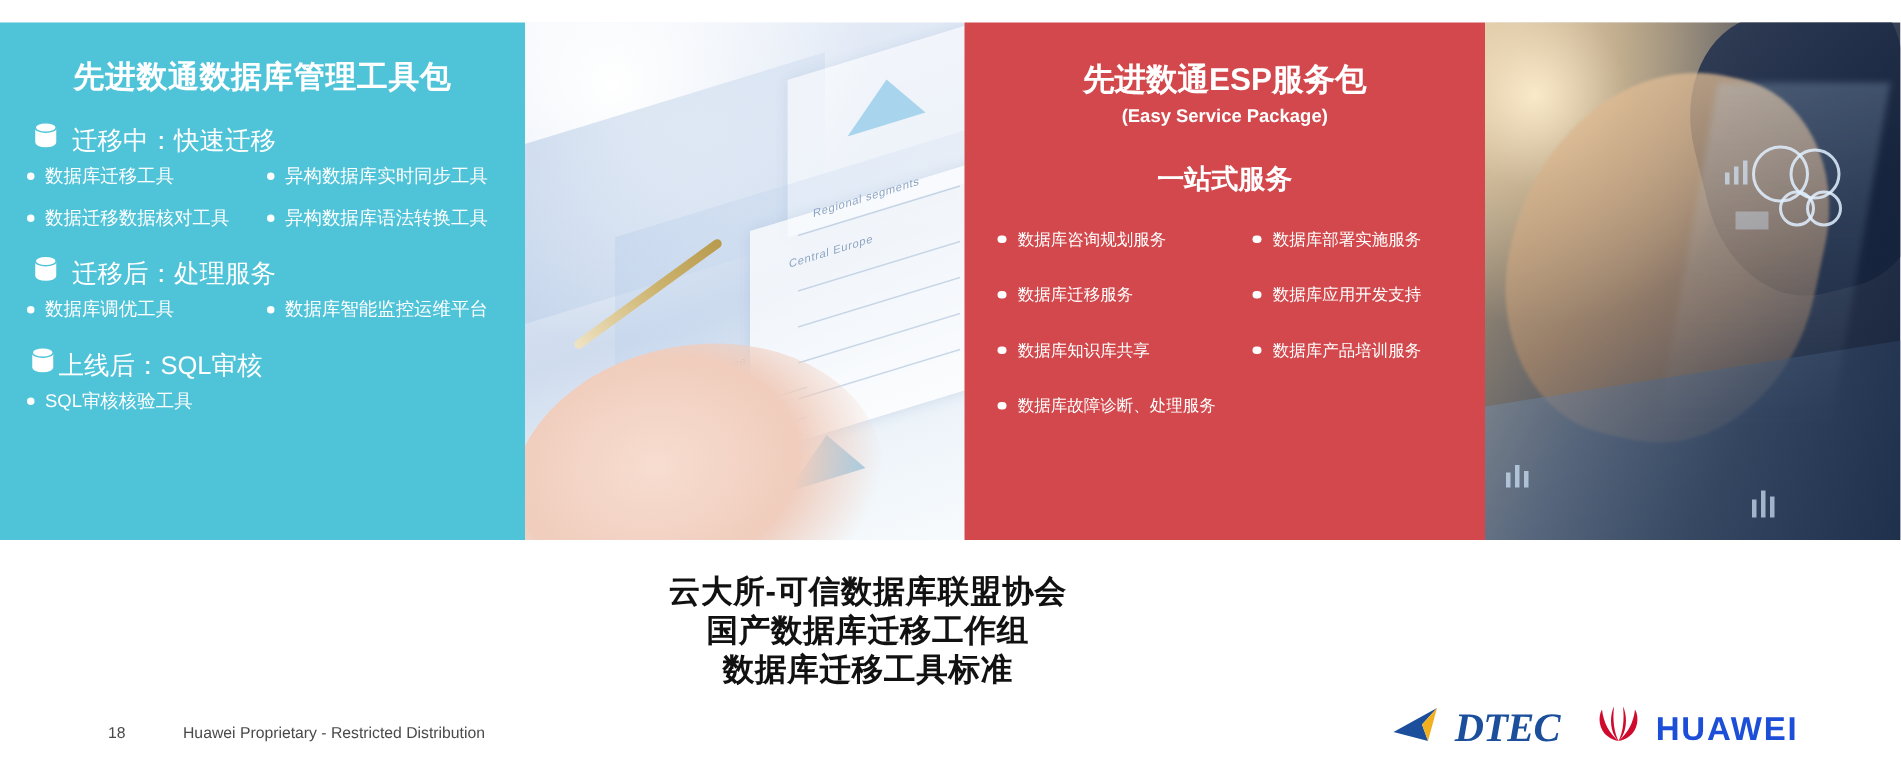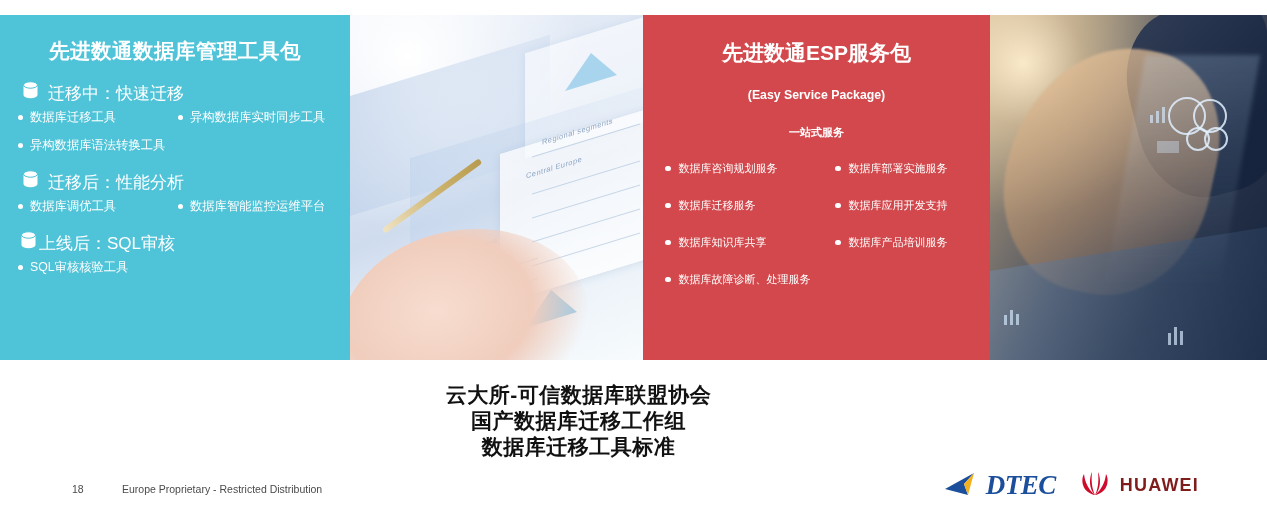--- a/index.html
+++ b/index.html
@@ -89,22 +89,22 @@
   }
 
   
   .panel-red {
     position: absolute; left: 643px; top: 0; width: 347px; height: 345px;
     background: #d2484c; color: #ffffff; padding: 14px 16px 0 16px;
   }
   .panel-title-red {
     font-size: 21px; font-weight: bold; text-align: center; margin-top: 10px;
   }
-  .panel-sub-red { font-size: 12.3px; font-weight: bold; text-align: center; margin-top: 21px; }
-  .panel-mid-red { font-size: 11px; font-weight: bold; text-align: center; margin-top: 23px; }
+  .panel-sub-red { font-size: 12.3px; font-weight: bold; text-align: center; margin-top: 3px; }
+  .panel-mid-red { font-size: 18px; font-weight: bold; text-align: center; margin-top: 23px; }
   .red-grid {
     display: grid; grid-template-columns: 170px 1fr; row-gap: 22px;
     margin-top: 21px; margin-left: 6px;
   }
   .ri { display: flex; align-items: center; gap: 8px; font-size: 11px; }
   .ri .dot { width: 5.5px; height: 5.5px; }
   .red-grid .span2 { grid-column: 1 / span 2; }
 
   
   .photo-right {
@@ -156,21 +156,21 @@
     position: absolute; left: 122px; top: 483px; font-size: 10.5px; color: #4a4a4a;
   }
   .logos { position: absolute; right: 68px; top: 470px; display: flex; align-items: center; gap: 22px; }
   .dtec { display: flex; align-items: center; gap: 0; }
   .dtec-word {
     font-family: "Liberation Serif", serif; font-style: italic; font-weight: bold;
     font-size: 27px; color: #1b4f9c; letter-spacing: -.5px;
   }
   .huawei { display: flex; align-items: center; gap: 8px; }
   .huawei-word {
-    font-size: 18px; font-weight: bold; color: #7f1d1d; letter-spacing: 1.2px;
+    font-size: 22px; font-weight: bold; color: #1d4ed8; letter-spacing: 1.2px;
   }
 </style>
 </head>
 <body>
 
 <div class="slide">
 
   <div class="band">
 
     <div class="panel-teal">
@@ -192,33 +192,37 @@
         <div class="bi">
           <span class="dot"></span>
           <span>数据库迁移工具</span>
         </div>
         <div class="bi">
           <span class="dot"></span>
           <span>异构数据库实时同步工具</span>
         </div>
         <div class="bi">
           <span class="dot"></span>
+          <span>数据迁移数据核对工具</span>
+        </div>
+        <div class="bi">
+          <span class="dot"></span>
           <span>异构数据库语法转换工具</span>
         </div>
       </div>
 
       <div class="sub-head">
         <span class="db-icon">
           <svg width="17" height="19" viewBox="0 0 17 19" aria-hidden="true">
             <ellipse cx="8.5" cy="4" rx="7" ry="3.2" fill="#ffffff"></ellipse>
             <path d="M1.5 4 v10 a7 3.2 0 0 0 14 0 V4 a7 3.2 0 0 1 -14 0 z" fill="#ffffff"></path>
             <ellipse cx="8.5" cy="4" rx="7" ry="3.2" fill="none" stroke="#4fc3d8" stroke-width="1"></ellipse>
           </svg>
         </span>
-        <span>迁移后：性能分析</span>
+        <span>迁移后：处理服务</span>
       </div>
 
       <div class="bullet-grid">
         <div class="bi">
           <span class="dot"></span>
           <span>数据库调优工具</span>
         </div>
         <div class="bi">
           <span class="dot"></span>
           <span>数据库智能监控运维平台</span>
@@ -332,21 +336,21 @@
 
   </div>
 
   <div class="caption">
     <div>云大所-可信数据库联盟协会</div>
     <div>国产数据库迁移工作组</div>
     <div>数据库迁移工具标准</div>
   </div>
 
   <div class="footer-page">18</div>
-  <div class="footer-note">Europe Proprietary - Restricted Distribution</div>
+  <div class="footer-note">Huawei Proprietary - Restricted Distribution</div>
 
   <div class="logos">
     <div class="dtec">
       <span>
         <svg width="42" height="26" viewBox="0 0 42 26" aria-hidden="true">
           <path d="M1 18 L30 2 L20 13 L24 24 Z" fill="#1b4f9c"></path>
           <path d="M30 2 L20 13 L24 24 Z" fill="#f2b01e"></path>
         </svg>
       </span>
       <span class="dtec-word">DTEC</span>

